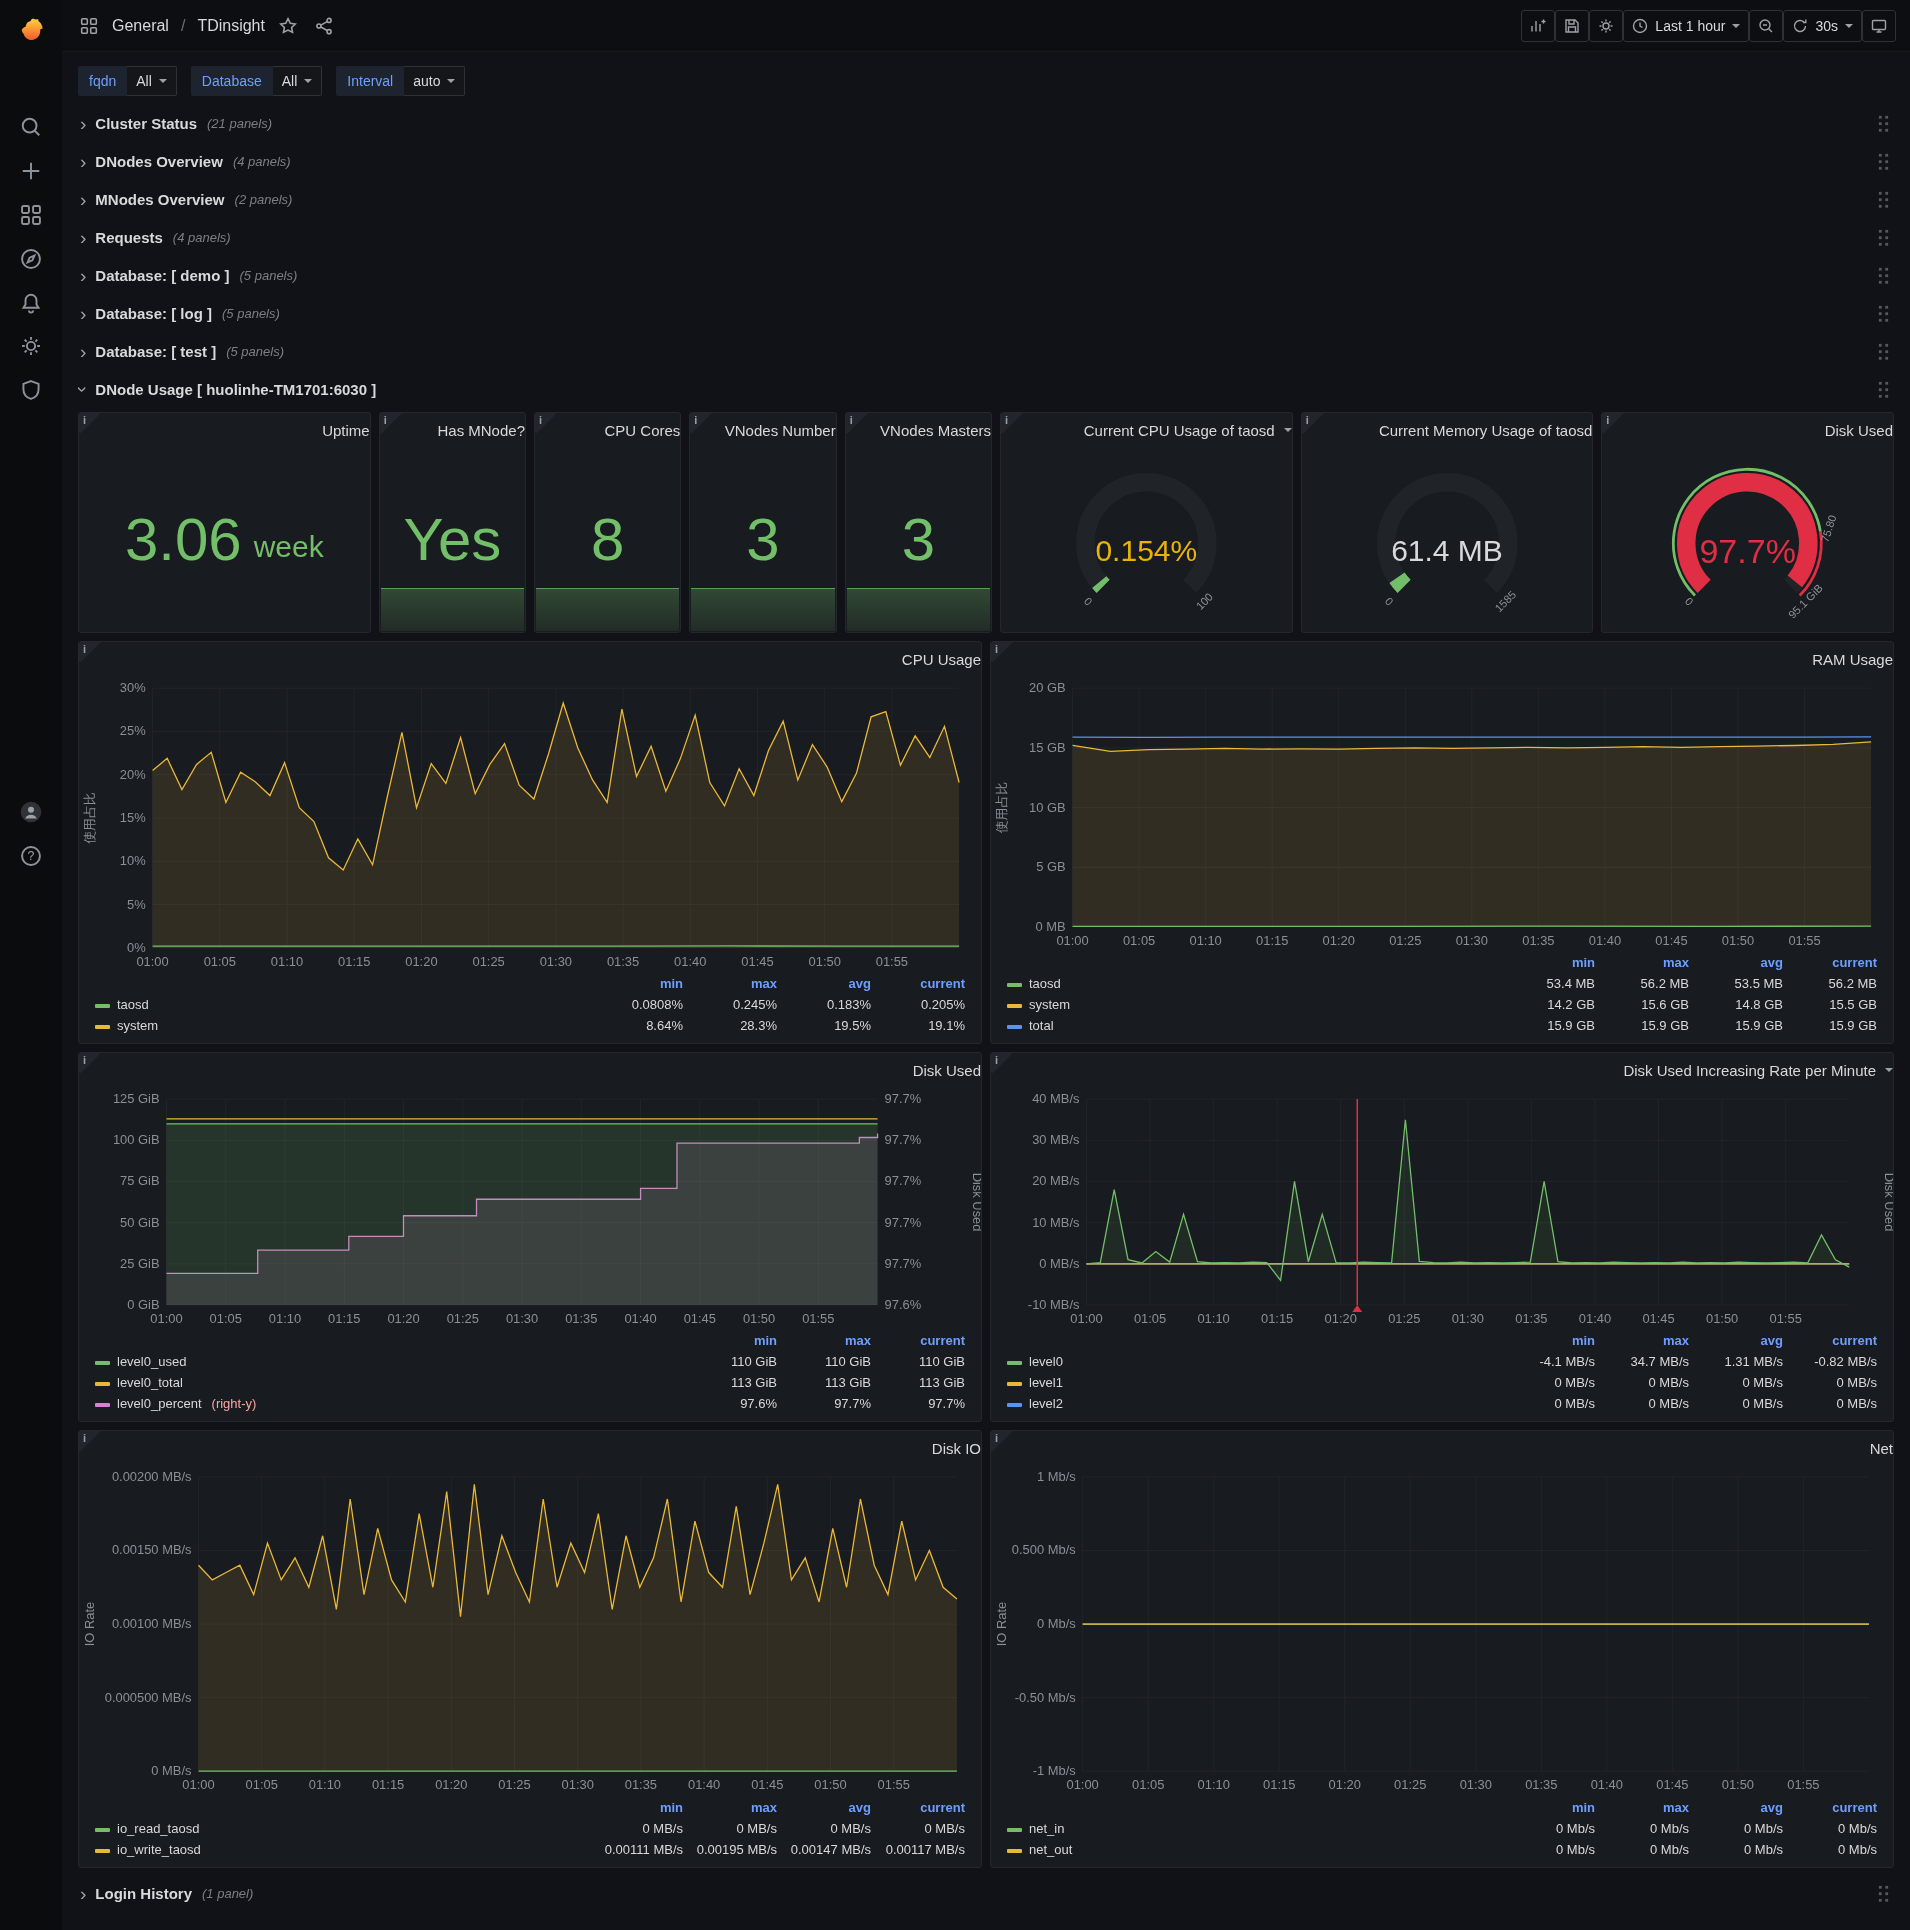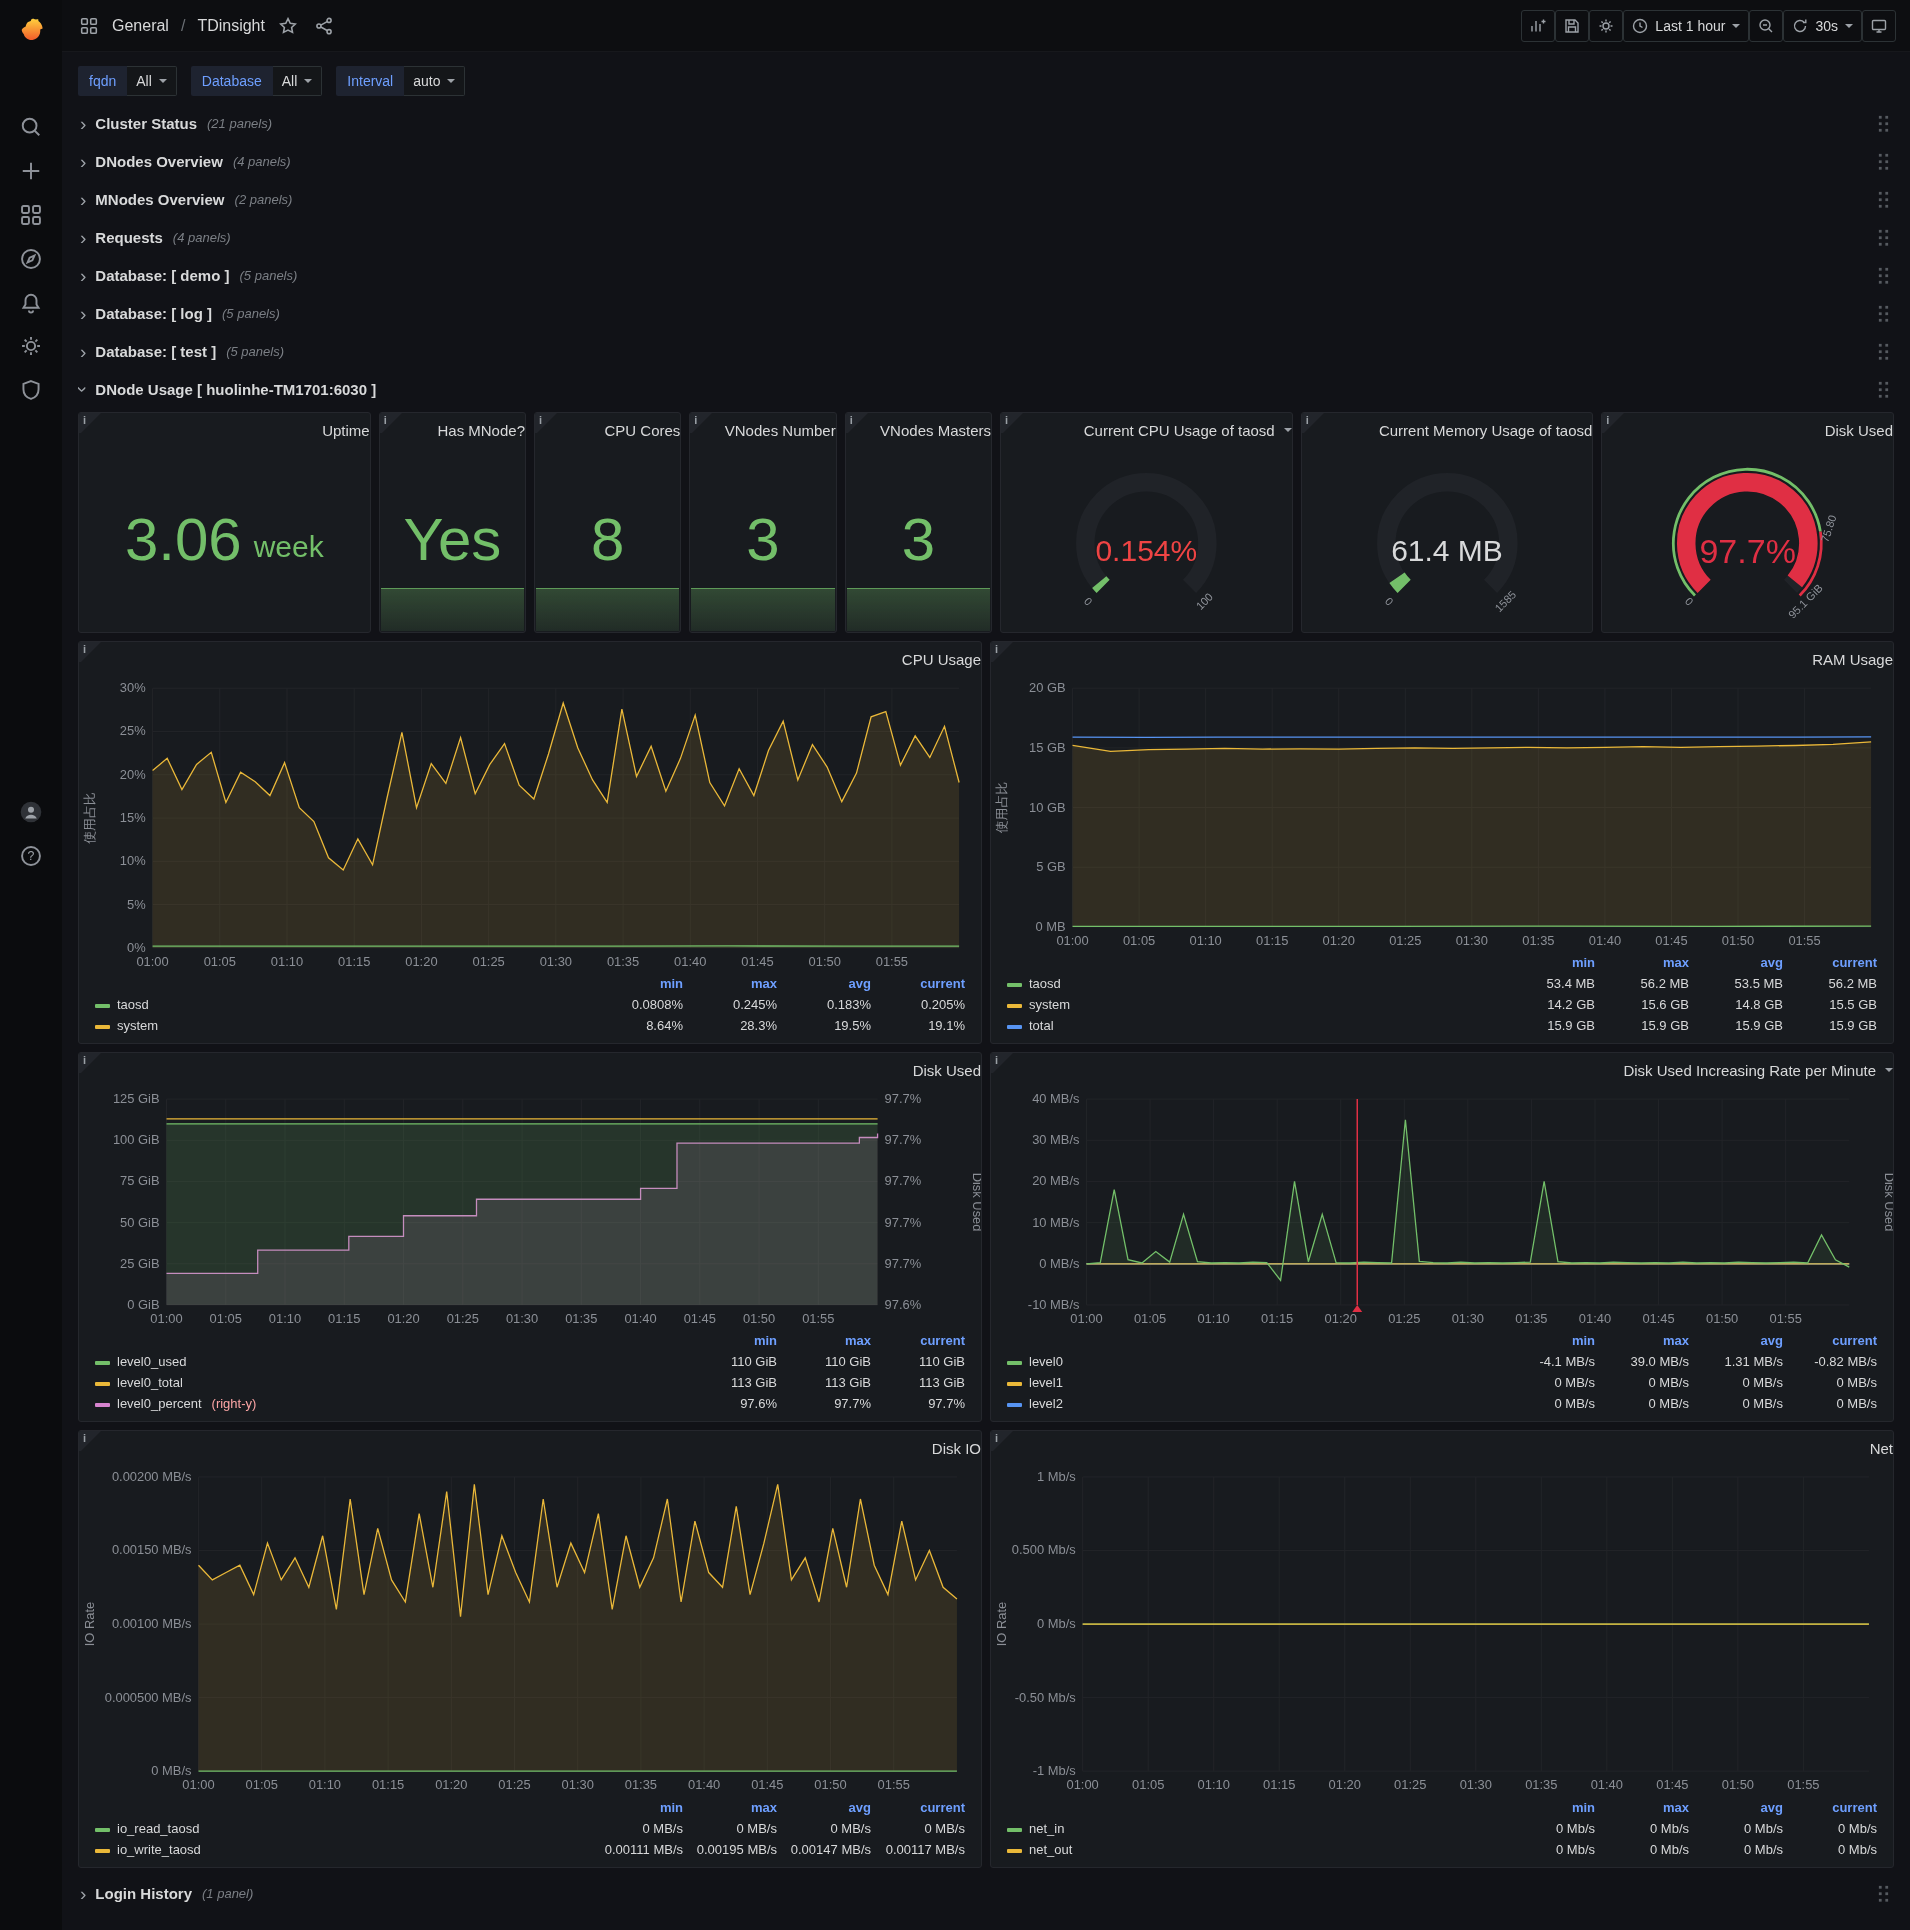--- a/index.html
+++ b/index.html
@@ -386,21 +386,21 @@
               <span>Current CPU Usage of taosd</span>
               <span class="caret hdr-caret"></span>
             </div>
             <div class="gauge-wrap">
               <svg viewBox="0 0 300 200" preserveAspectRatio="xMidYMid meet">
                 <path d="M 103.3 150.7 A 66 66 0 1 1 196.7 150.7" stroke="#202328" stroke-width="20" fill="none"></path>
                 <path d="M 103.3 150.7 A 66 66 0 0 1 99.1 146.1" stroke="#73bf69" stroke-width="20" fill="none"></path>
                 <text x="84.2" y="169.8" transform="rotate(45 84.2 169.8)" text-anchor="middle" class="gtk">0</text>
                 <text x="215.8" y="169.8" transform="rotate(-45 215.8 169.8)" text-anchor="middle" class="gtk">100</text>
               </svg>
-              <div class="gauge-val" style="color: #ef4444; font-size: 30px;">0.154%</div>
+              <div class="gauge-val" style="color: #eab308; font-size: 30px;">0.154%</div>
             </div>
           </section>
           <section class="panel gauge-panel" style="flex: 2 1 0px;">
             <div class="corner">
               <span>i</span>
             </div>
             <div class="panel-header">
               <span>Current Memory Usage of taosd</span>
             </div>
             <div class="gauge-wrap">
@@ -764,21 +764,21 @@
                     <th class="val">min</th>
                     <th class="val">max</th>
                     <th class="val">avg</th>
                     <th class="val">current</th>
                   </tr>
                 </thead>
                 <tbody>
                   <tr>
                     <td class="lname"><span class="dash" style="background: rgb(115, 191, 105);"></span><span>level0</span></td>
                     <td class="val">-4.1 MB/s</td>
-                    <td class="val">39.0 MB/s</td>
+                    <td class="val">34.7 MB/s</td>
                     <td class="val">1.31 MB/s</td>
                     <td class="val">-0.82 MB/s</td>
                   </tr>
                   <tr>
                     <td class="lname"><span class="dash" style="background: rgb(234, 184, 57);"></span><span>level1</span></td>
                     <td class="val">0 MB/s</td>
                     <td class="val">0 MB/s</td>
                     <td class="val">0 MB/s</td>
                     <td class="val">0 MB/s</td>
                   </tr>

